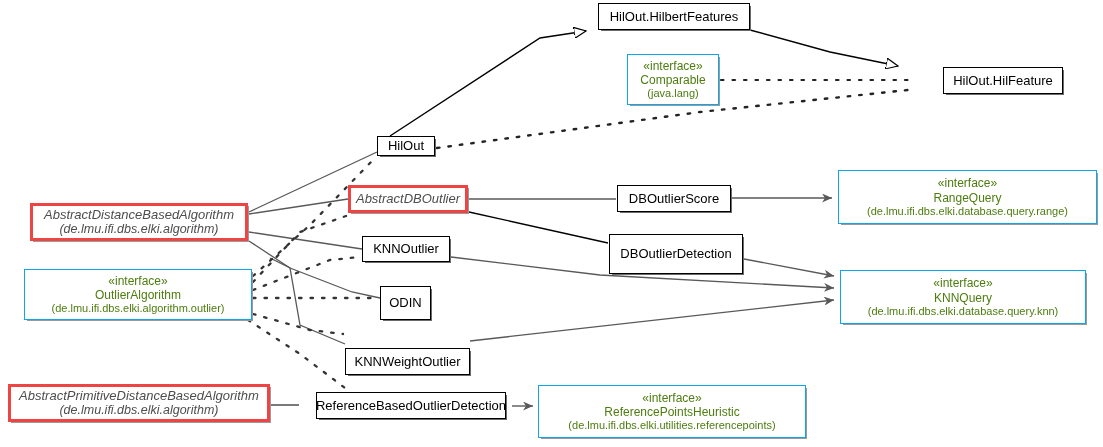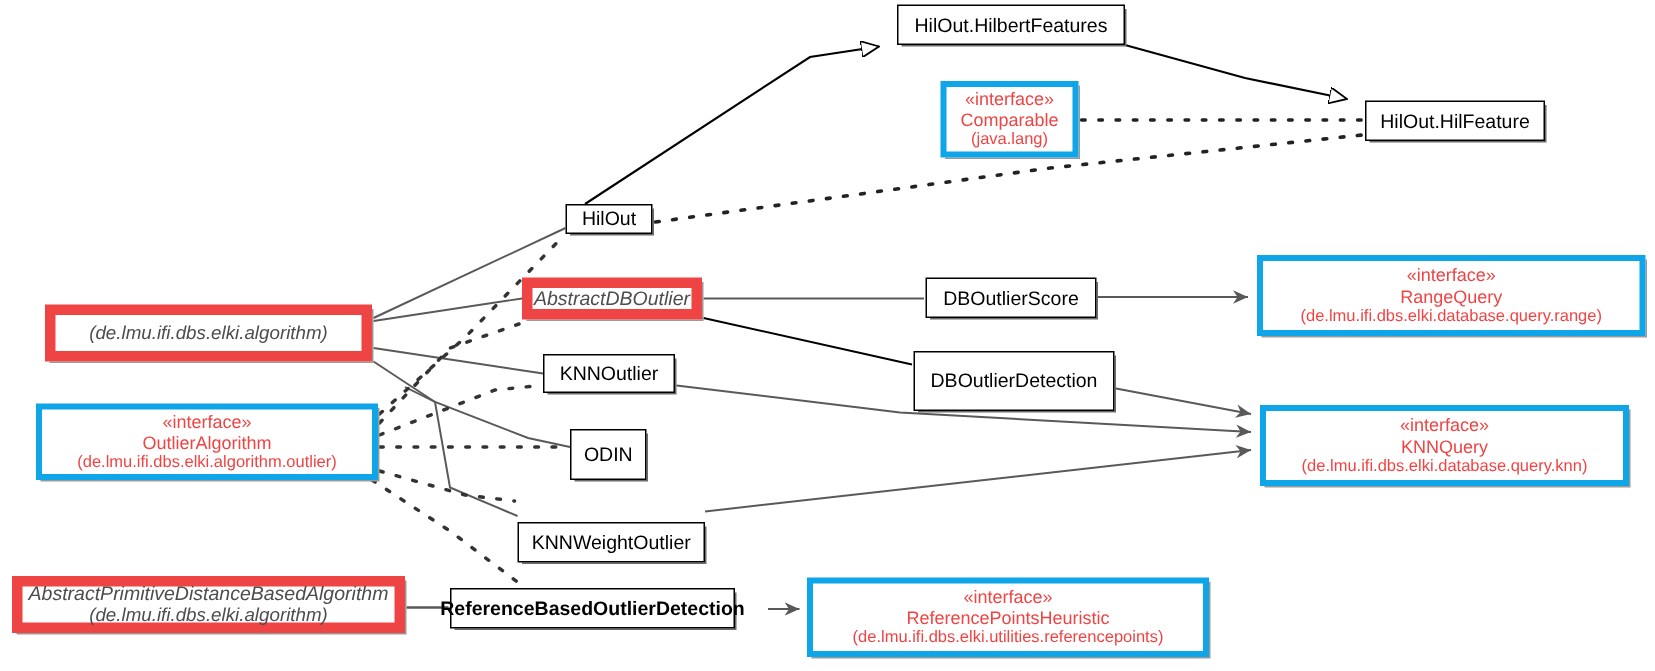--- a/index.html
+++ b/index.html
@@ -37,30 +37,30 @@
   .node .ln { display: block; white-space: nowrap; }
   
   .cls {
     border: 1.5px solid #000000;
     color: #000000;
     font-size: 13px;
     box-shadow: 2px 2px 0 -1px #6b6b6b;
   }
   
   .abs {
-    border: 7px solid #ef4444;
+    border: 3px solid #ef4444;
     color: #4d4d4d;
     font-size: 13px;
     font-style: italic;
     box-shadow: 2px 2px 0 -1px #9a9a9a;
   }
   
   .iface {
-    border: 4px solid #0ea5e9;
-    color: #ef4444;
+    border: 1px solid #0ea5e9;
+    color: #4d7c0f;
     font-size: 12px;
     box-shadow: 2px 2px 0 -1px #9a9a9a;
   }
   .iface .stereo { font-size: 12px; }
   .iface .pkg { font-size: 11px; }
   .abs .pkg { font-size: 12.5px; }
 </style>
 </head>
 <body>
 
@@ -171,29 +171,30 @@
   <div class="node cls" style="left:598px; top:3px; width:152px; height:27px;">
     <span class="ln">HilOut.HilbertFeatures</span>
   </div>
 
   <div class="node iface" style="left:627px; top:54px; width:92px; height:51px;">
     <span class="ln stereo">«interface»</span>
     <span class="ln">Comparable</span>
     <span class="ln pkg">(java.lang)</span>
   </div>
 
-  <div class="node cls" style="left:910px; top:67px; width:120px; height:27px;">
+  <div class="node cls" style="left:943px; top:67px; width:120px; height:27px;">
     <span class="ln">HilOut.HilFeature</span>
   </div>
 
   <div class="node cls" style="left:377px; top:136px; width:58px; height:20px;">
     <span class="ln">HilOut</span>
   </div>
 
   <div class="node abs" style="left:30px; top:203px; width:218px; height:38px;">
+    <span class="ln">AbstractDistanceBasedAlgorithm</span>
     <span class="ln pkg">(de.lmu.ifi.dbs.elki.algorithm)</span>
   </div>
 
   <div class="node abs" style="left:348px; top:185px; width:120px; height:28px;">
     <span class="ln">AbstractDBOutlier</span>
   </div>
 
   <div class="node cls" style="left:617px; top:185px; width:114px; height:27px;">
     <span class="ln">DBOutlierScore</span>
   </div>
@@ -230,21 +231,21 @@
     <span class="ln stereo">«interface»</span>
     <span class="ln">OutlierAlgorithm</span>
     <span class="ln pkg">(de.lmu.ifi.dbs.elki.algorithm.outlier)</span>
   </div>
 
   <div class="node abs" style="left:8px; top:384px; width:262px; height:38px;text-align:right;">
     <span class="ln">AbstractPrimitiveDistanceBasedAlgorithm</span>
     <span class="ln pkg">(de.lmu.ifi.dbs.elki.algorithm)</span>
   </div>
 
-  <div class="node cls" style="left:300px; top:392px; width:190px; height:27px;font-weight:bold;">
+  <div class="node cls" style="left:316px; top:392px; width:190px; height:27px;">
     <span class="ln">ReferenceBasedOutlierDetection</span>
   </div>
 
   <div class="node iface" style="left:538px; top:385px; width:268px; height:53px;">
     <span class="ln stereo">«interface»</span>
     <span class="ln">ReferencePointsHeuristic</span>
     <span class="ln pkg">(de.lmu.ifi.dbs.elki.utilities.referencepoints)</span>
   </div>
 
 </div>

